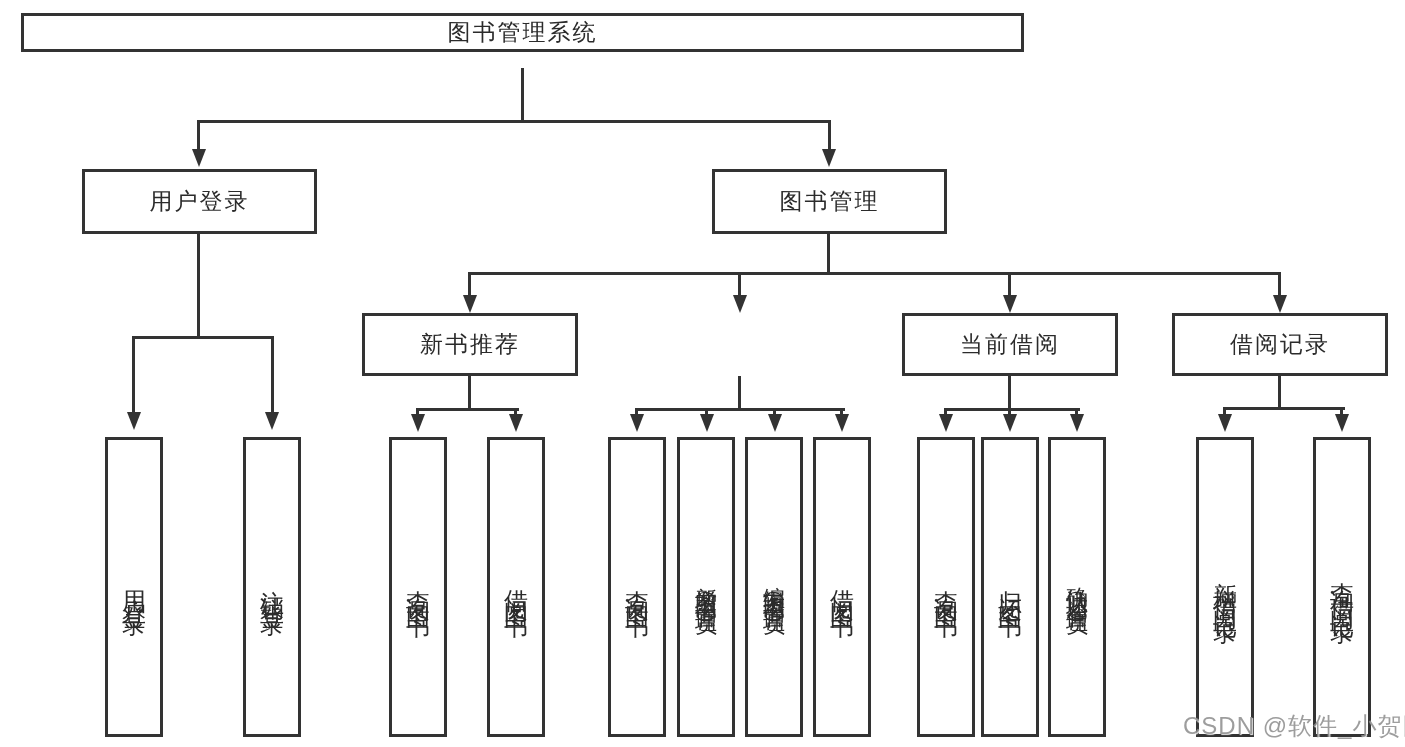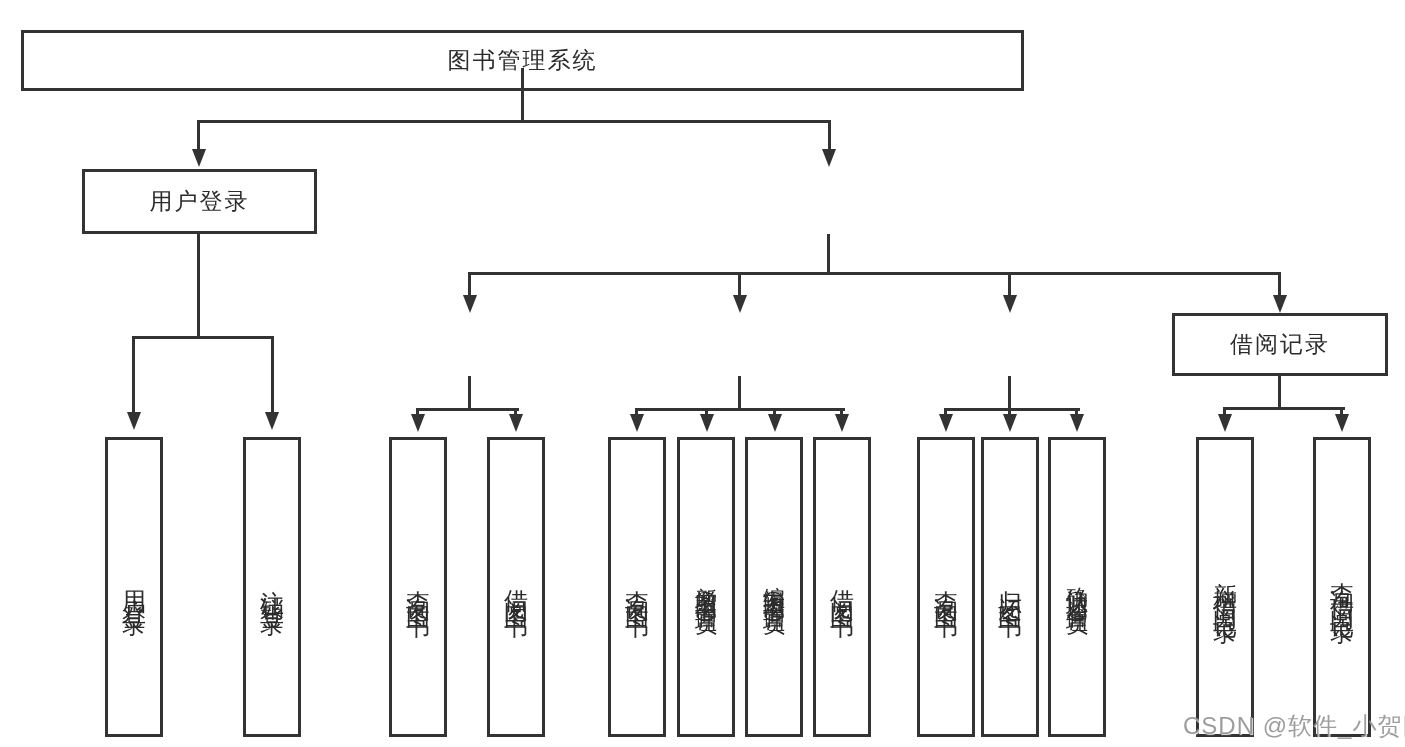--- a/index.html
+++ b/index.html
@@ -75,53 +75,62 @@
     text-shadow: 1px 1px 1px rgba(255,255,255,0.9);
     letter-spacing: 1px;
     white-space: nowrap;
   }
 </style>
 </head>
 <body>
 
 <div class="canvas">
 
-  <div class="node" style="left:21px; top:30px; width:1003px; height:61px;">
+  <div class="node" style="left:21px; top:13px; width:1003px; height:39px;">
     <span>图书管理系统</span>
   </div>
 
   <div class="vline" style="left:521px; top:68px; height:55px;"></div>
   <div class="hline" style="left:198px; top:120px; width:633px;"></div>
   <div class="vline" style="left:197px; top:120px; height:30px;"></div>
   <div class="arrow-down" style="left:192px; top:149px;"></div>
   <div class="vline" style="left:828px; top:120px; height:30px;"></div>
   <div class="arrow-down" style="left:822px; top:149px;"></div>
 
   <div class="node" style="left:82px; top:169px; width:235px; height:65px;">
     <span>用户登录</span>
+  </div>
+  <div class="node" style="left:712px; top:169px; width:235px; height:65px;">
+    <span>图书管理</span>
   </div>
 
   <div class="vline" style="left:197px; top:234px; height:105px;"></div>
   <div class="hline" style="left:132px; top:336px; width:142px;"></div>
   <div class="vline" style="left:132px; top:336px; height:76px;"></div>
   <div class="arrow-down" style="left:127px; top:412px;"></div>
   <div class="vline" style="left:271px; top:336px; height:76px;"></div>
   <div class="arrow-down" style="left:265px; top:412px;"></div>
 
   <div class="vline" style="left:827px; top:234px; height:41px;"></div>
   <div class="hline" style="left:468px; top:272px; width:813px;"></div>
   <div class="vline" style="left:468px; top:272px; height:24px;"></div>
   <div class="arrow-down" style="left:463px; top:295px;"></div>
   <div class="vline" style="left:738px; top:272px; height:24px;"></div>
   <div class="arrow-down" style="left:733px; top:295px;"></div>
   <div class="vline" style="left:1008px; top:272px; height:24px;"></div>
   <div class="arrow-down" style="left:1003px; top:295px;"></div>
   <div class="vline" style="left:1278px; top:272px; height:24px;"></div>
   <div class="arrow-down" style="left:1273px; top:295px;"></div>
 
+  <div class="node" style="left:362px; top:313px; width:216px; height:63px;">
+    <span>新书推荐</span>
+  </div>
+  <div class="node" style="left:902px; top:313px; width:216px; height:63px;">
+    <span>当前借阅</span>
+  </div>
   <div class="node" style="left:1172px; top:313px; width:216px; height:63px;">
     <span>借阅记录</span>
   </div>
 
   <div class="vline" style="left:468px; top:376px; height:35px;"></div>
   <div class="hline" style="left:416px; top:408px; width:103px;"></div>
   <div class="vline" style="left:416px; top:408px; height:8px;"></div>
   <div class="arrow-down" style="left:411px; top:414px;"></div>
   <div class="vline" style="left:514px; top:408px; height:8px;"></div>
   <div class="arrow-down" style="left:509px; top:414px;"></div>

